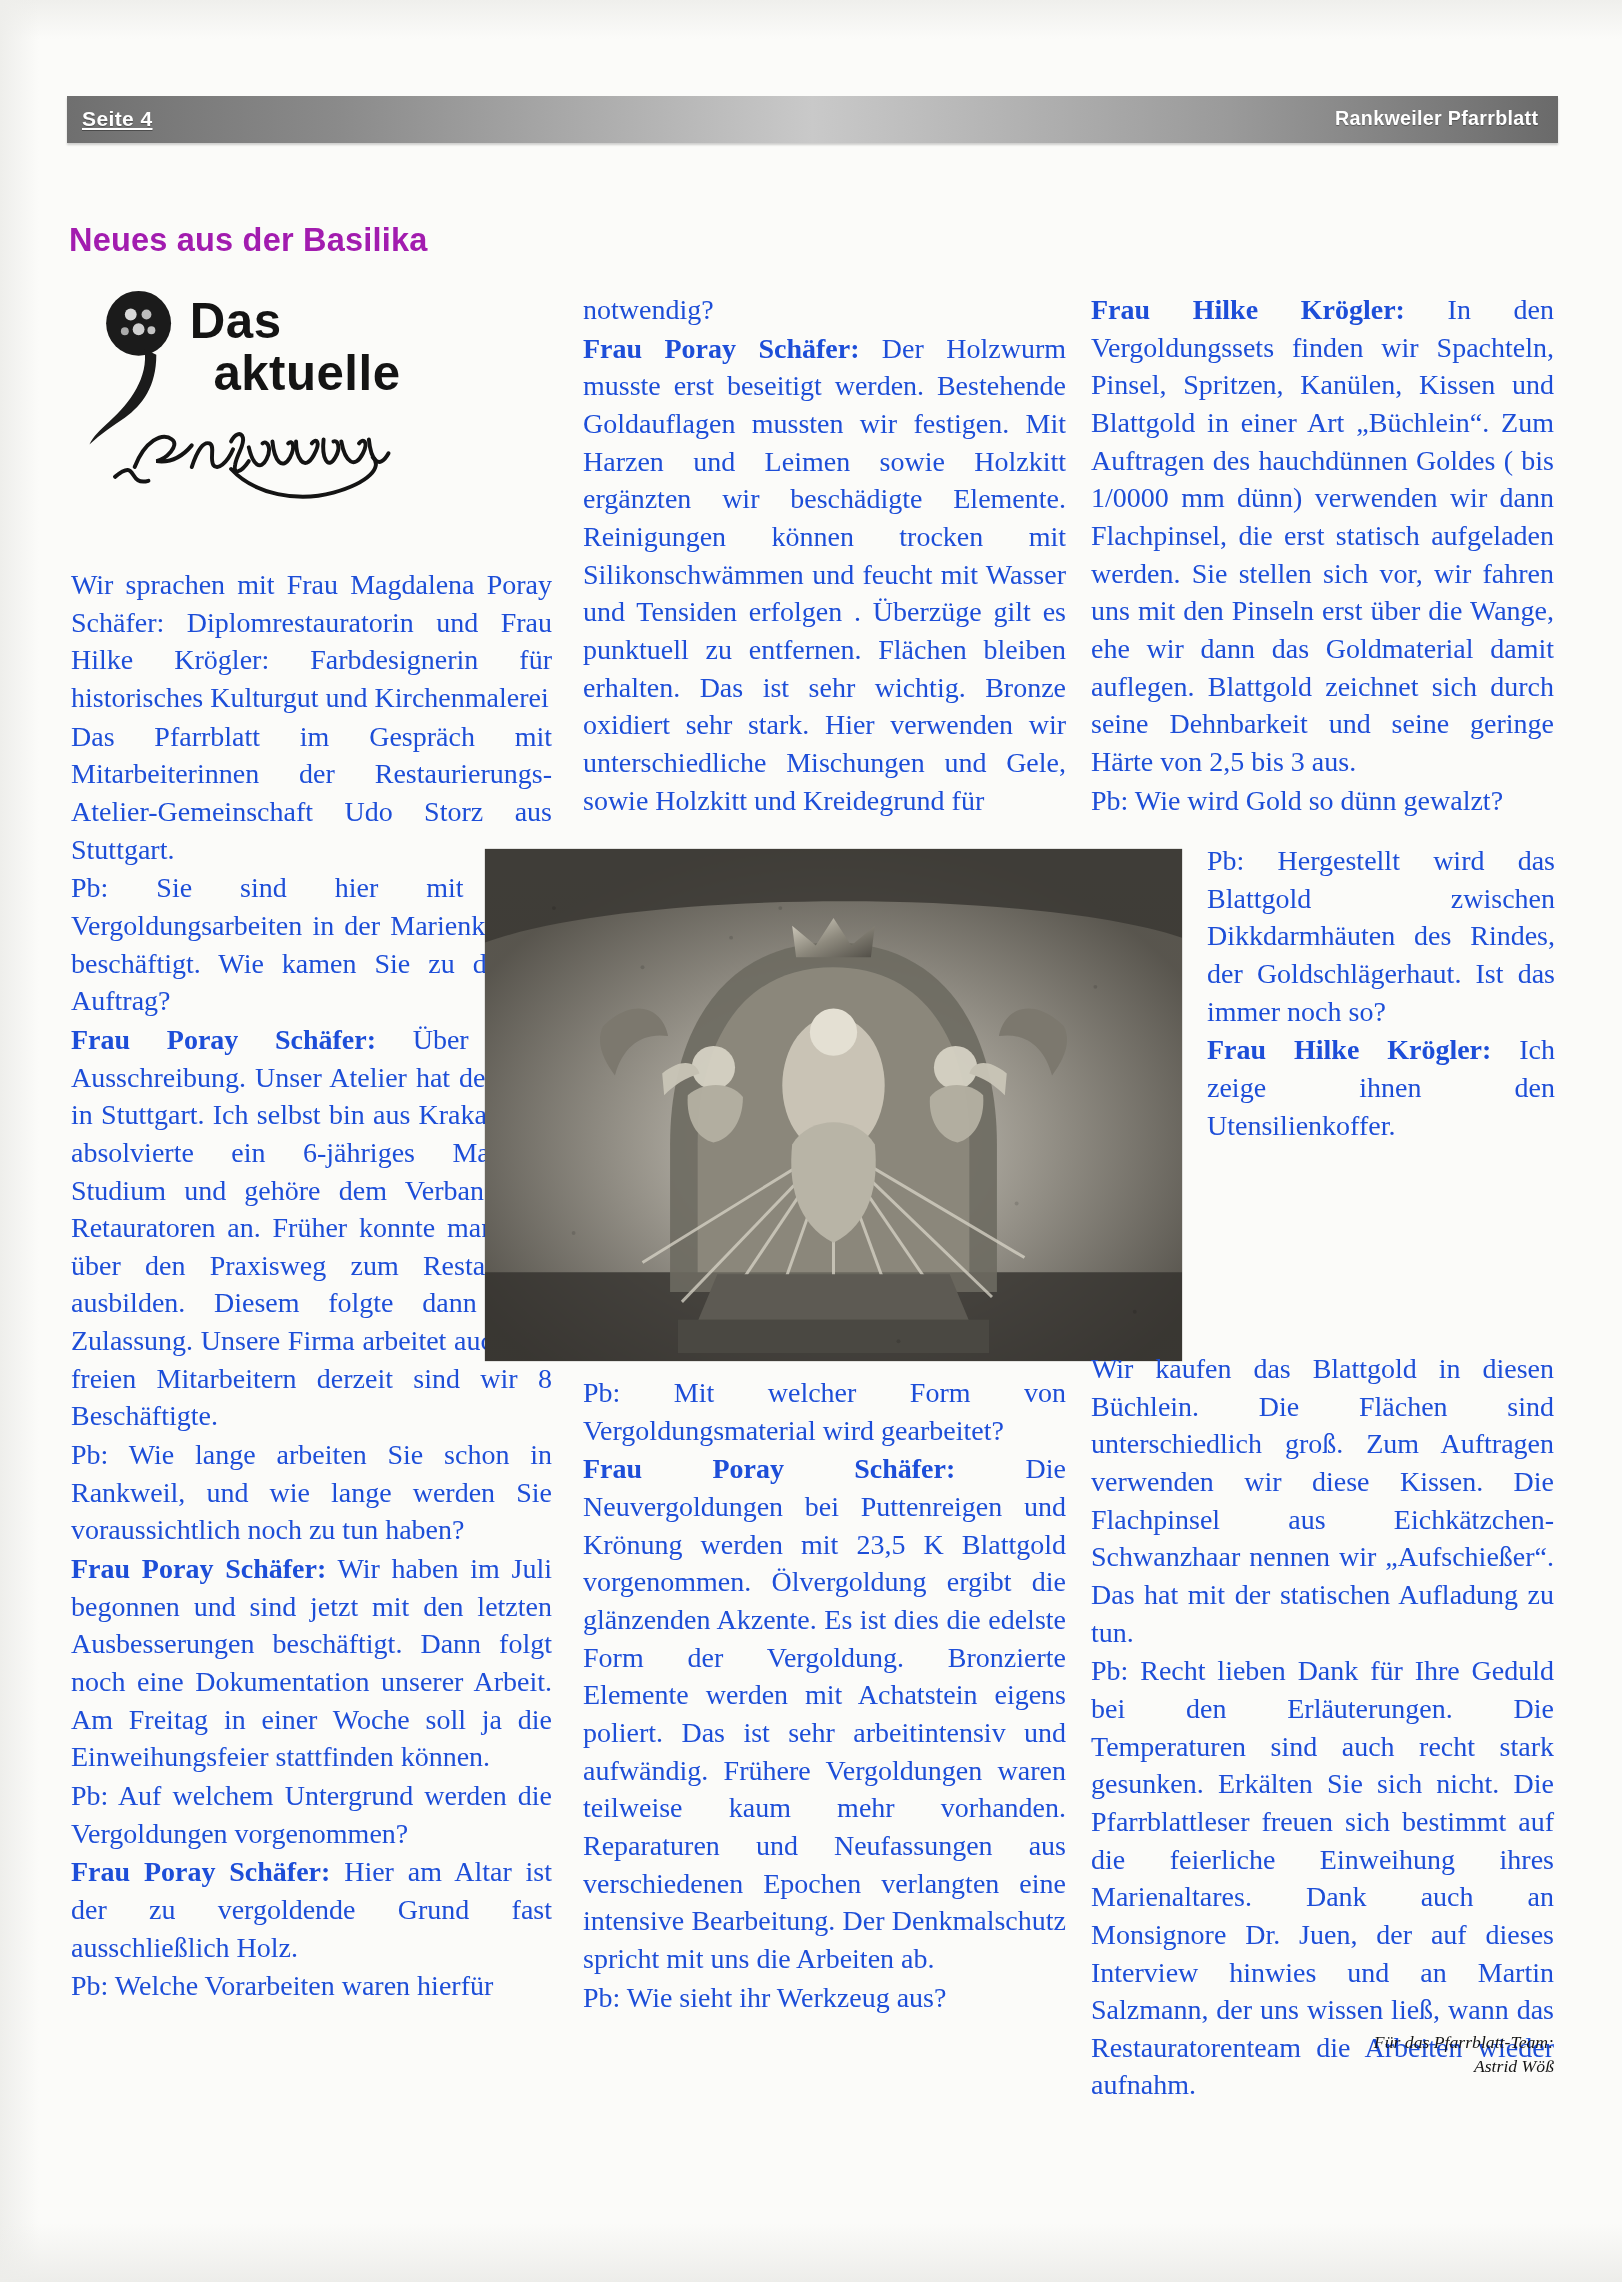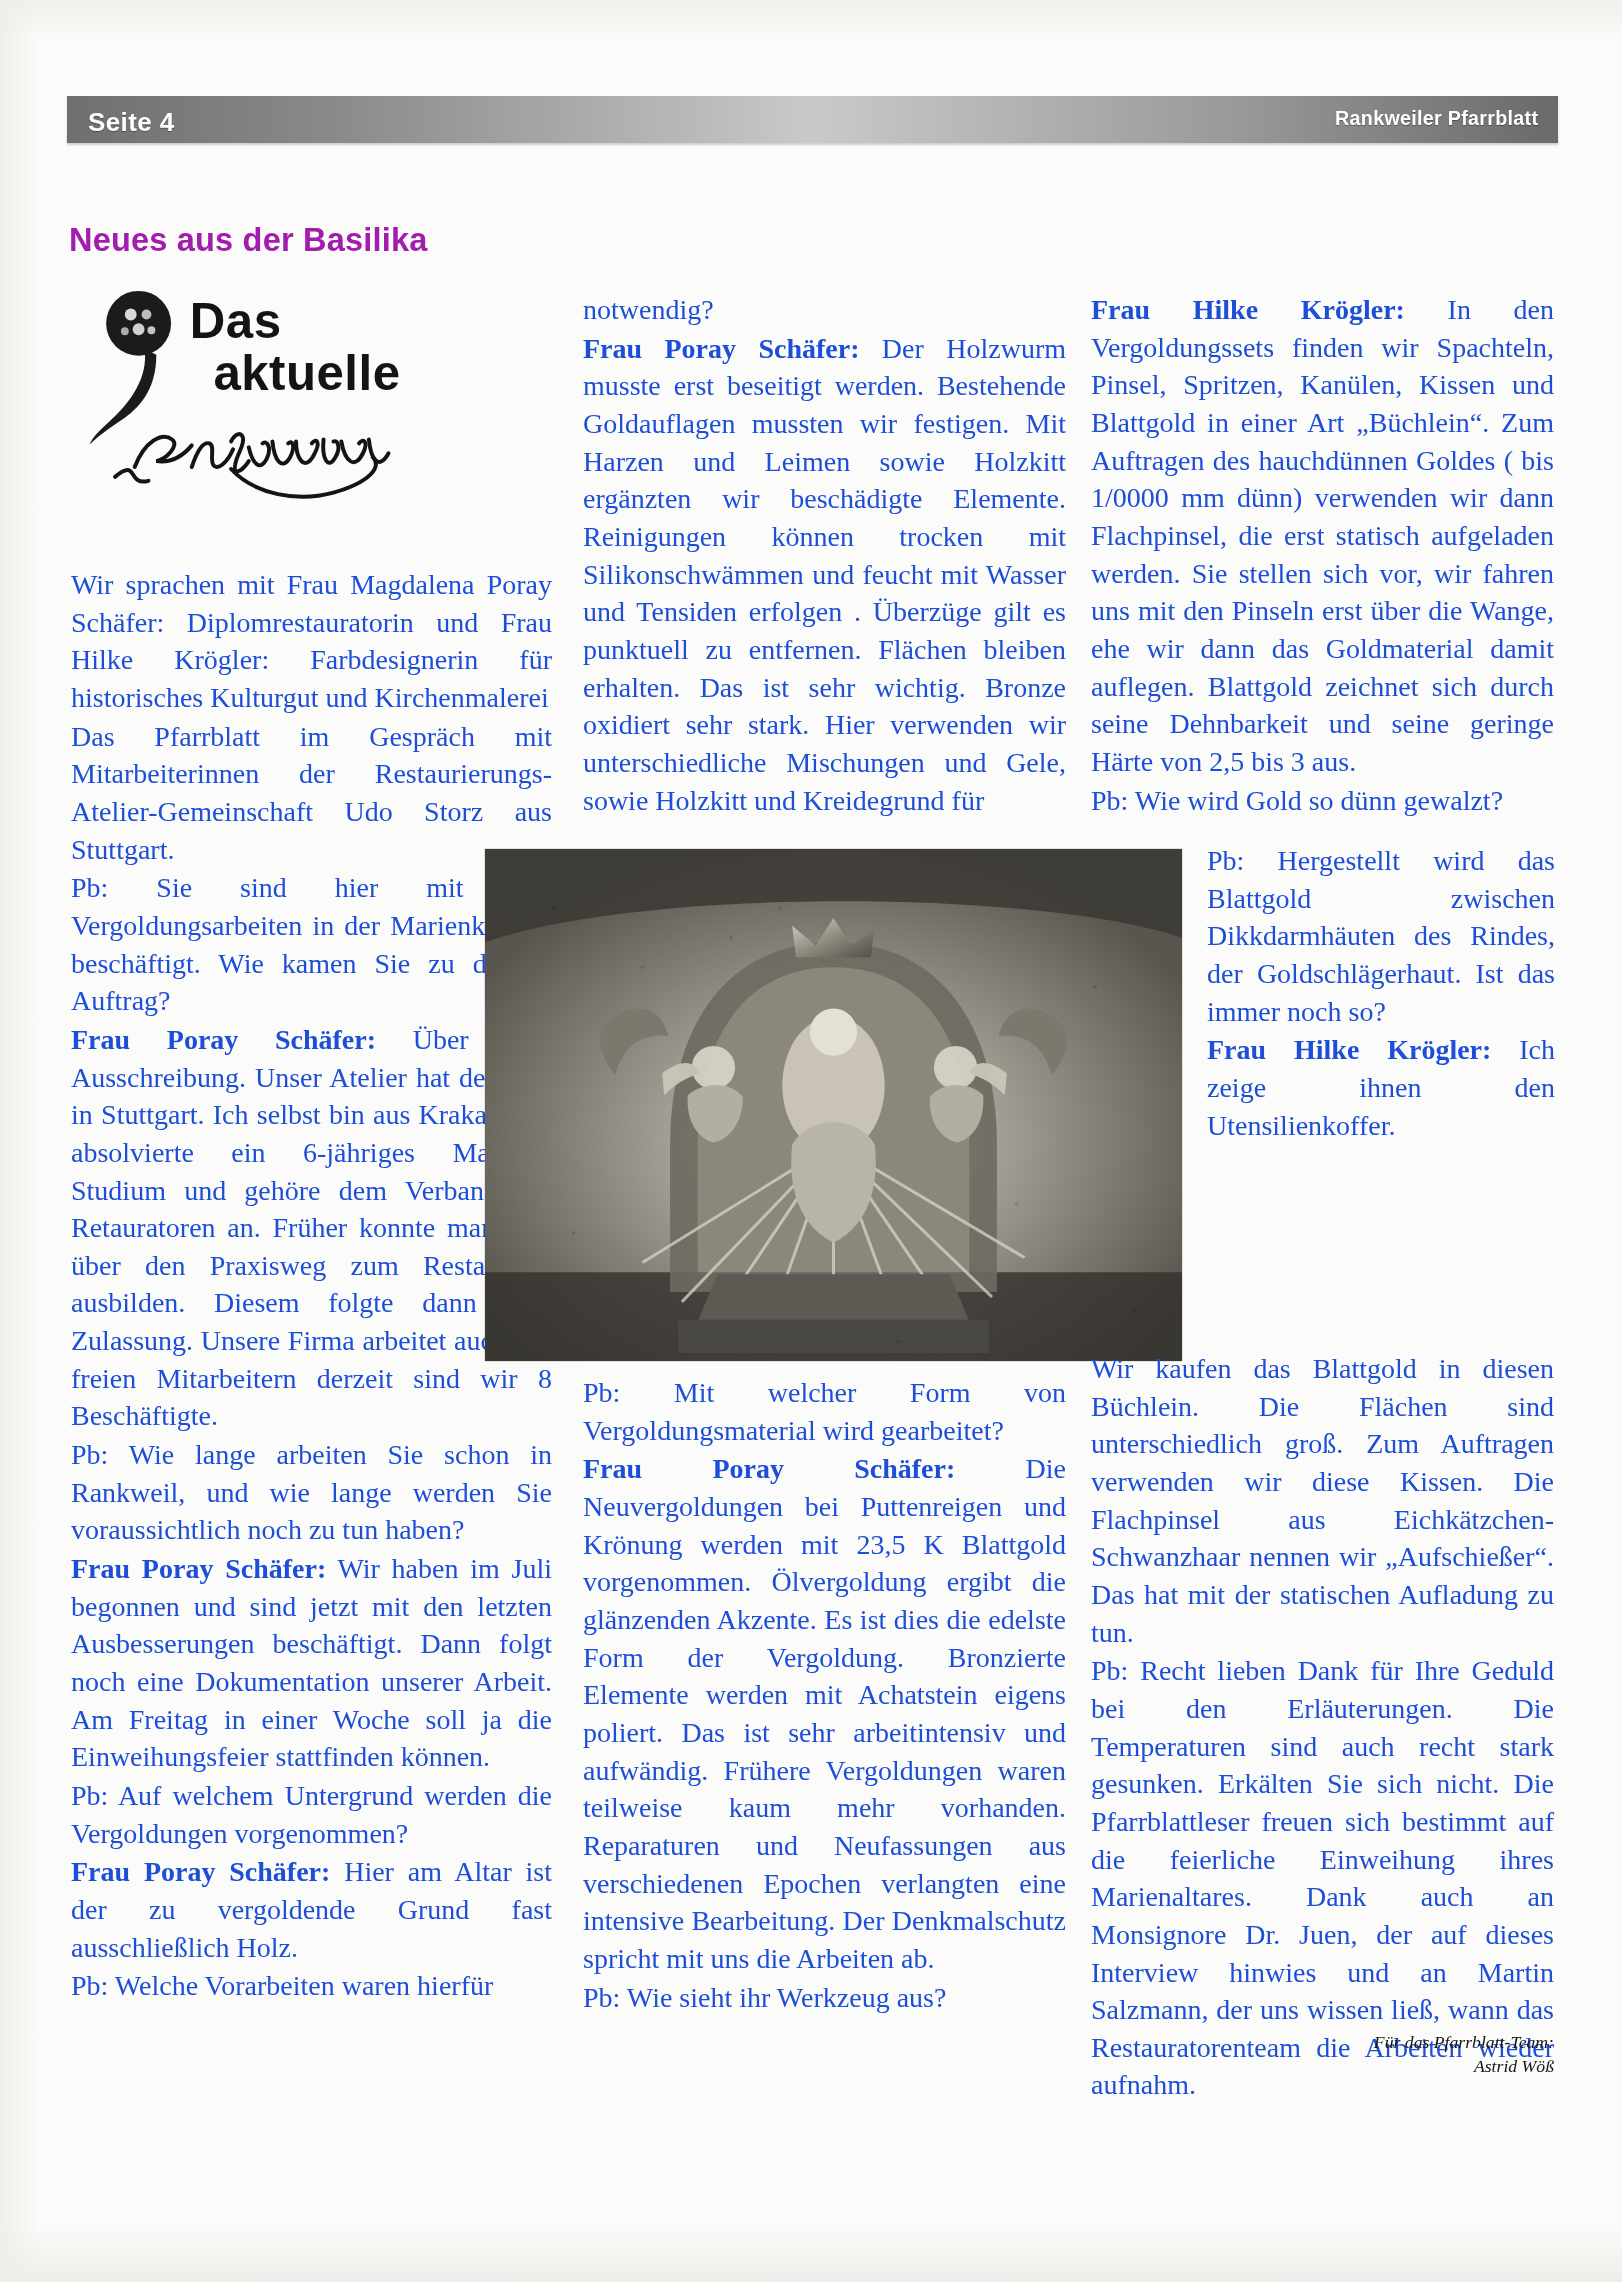--- a/index.html
+++ b/index.html
@@ -27,28 +27,29 @@
     position: absolute;
     left: 67px;
     top: 96px;
     width: 1491px;
     height: 47px;
     background: linear-gradient(to right, #6f6f6f 0%, #8a8a8a 18%, #c9c9c9 50%, #9a9a9a 78%, #6a6a6a 100%);
     box-shadow: 0 2px 2px rgba(0,0,0,0.18);
   }
   .header-left {
     position: absolute;
-    left: 21px;
+    left: 15px;
     top: 10.8px;
     font-family: "Liberation Sans", sans-serif;
     font-weight: bold;
-    font-size: 26px;
+    font-size: 21px;
     color: #ffffff;
     letter-spacing: 0.4px;
     text-shadow: 0 1px 1px rgba(0,0,0,0.35);
+    text-decoration: underline;
   }
   .header-right {
     position: absolute;
     right: 19.7px;
     top: 10.8px;
     font-family: "Liberation Sans", sans-serif;
     font-weight: bold;
     font-size: 19.7px;
     color: #ffffff;
     letter-spacing: 0.3px;

